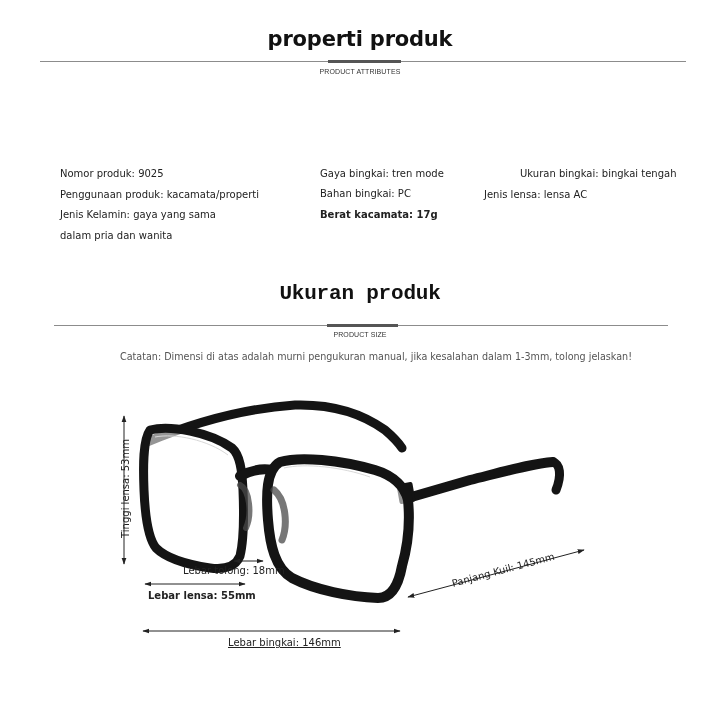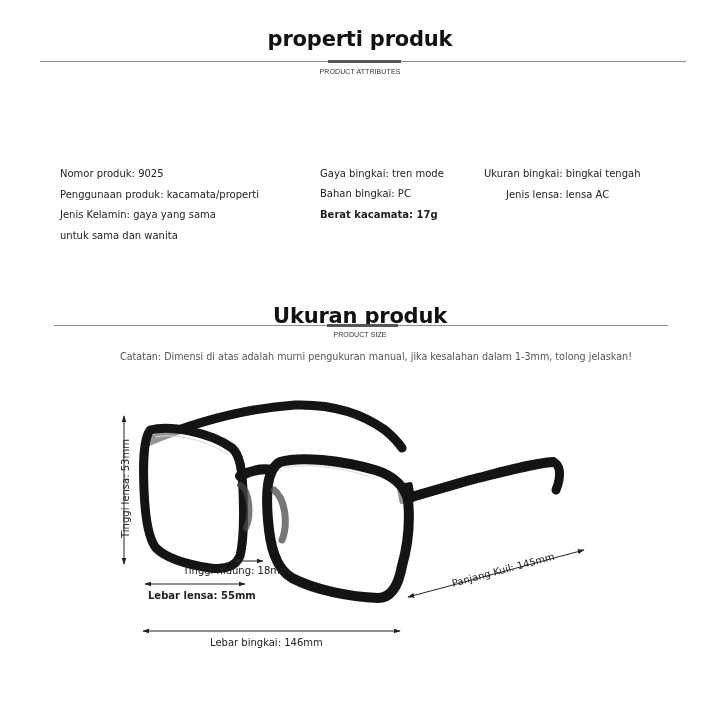--- a/index.html
+++ b/index.html
@@ -21,33 +21,33 @@
 
 <div class="section-title" style="top:27px;">properti produk</div>
 <div class="rule" style="left:40px; width:646px; top:61px;"></div>
 <div class="rule-accent" style="left:328px; width:73px; top:60px;"></div>
 <div class="section-sub" style="top:68px;">PRODUCT ATTRIBUTES</div>
 
 <div>
   <div class="attr" style="left:60px; top:168px;">Nomor produk: 9025</div>
   <div class="attr" style="left:60px; top:189px;">Penggunaan produk: kacamata/properti</div>
   <div class="attr" style="left:60px; top:209px;text-align:center;">Jenis Kelamin: gaya yang sama</div>
-  <div class="attr" style="left:60px; top:230px;">untuk sama dan wanita</div>
+  <div class="attr" style="left:60px; top:230px;">dalam pria dan wanita</div>
 </div>
 <div>
   <div class="attr" style="left:320px; top:168px;">Gaya bingkai: tren mode</div>
   <div class="attr" style="left:320px; top:188px;">Bahan bingkai: PC</div>
   <div class="attr" style="left:320px; top:209px;font-weight:bold;">Berat kacamata: 17g</div>
 </div>
 <div>
-  <div class="attr" style="left:484px; top:168px;">Ukuran bingkai: bingkai tengah</div>
-  <div class="attr" style="left:506px; top:189px;">Jenis lensa: lensa AC</div>
+  <div class="attr" style="left:520px; top:168px;">Ukuran bingkai: bingkai tengah</div>
+  <div class="attr" style="left:484px; top:189px;">Jenis lensa: lensa AC</div>
 </div>
 
-<div class="section-title" style="top:304px;">Ukuran produk</div>
+<div class="section-title" style="top:282px;font-family:Liberation Mono, monospace;">Ukuran produk</div>
 <div class="rule" style="left:54px; width:614px; top:325px;"></div>
 <div class="rule-accent" style="left:327px; width:71px; top:324px;"></div>
 <div class="section-sub" style="top:331px;">PRODUCT SIZE</div>
 <div class="note" style="top:351px;">Catatan: Dimensi di atas adalah murni pengukuran manual, jika kesalahan dalam 1-3mm, tolong jelaskan!</div>
 
 <svg width="720" height="720" viewBox="0 0 720 720">
   <defs>
     <marker id="ah" viewBox="0 0 10 10" refX="9" refY="5" markerWidth="7" markerHeight="7" orient="auto-start-reverse">
       <path d="M0,1.5 L10,5 L0,8.5 z" fill="#222"></path>
     </marker>
@@ -82,16 +82,16 @@
   <line x1="234" y1="561" x2="263" y2="561" stroke="#222" stroke-width="1" marker-start="url(#ah)" marker-end="url(#ah)"></line>
 
   <line x1="145" y1="584" x2="245" y2="584" stroke="#222" stroke-width="1" marker-start="url(#ah)" marker-end="url(#ah)"></line>
 
   <line x1="143" y1="631" x2="400" y2="631" stroke="#222" stroke-width="1" marker-start="url(#ah)" marker-end="url(#ah)"></line>
 
   <line x1="408" y1="597" x2="584" y2="550" stroke="#222" stroke-width="1" marker-start="url(#ah)" marker-end="url(#ah)"></line>
 </svg>
 
 <div class="dim-label" style="left:70px; top:483px; transform: rotate(-90deg); transform-origin: center; width:110px; text-align:center;">Tinggi lensa: 53mm</div>
-<div class="dim-label" style="left:183px; top:565px;">Tinggi hidung: 18mm</div>
+<div class="dim-label" style="left:183px; top:565px;">Lebar tolong: 18mm</div>
 <div class="dim-label" style="left:148px; top:590px;font-weight:bold;">Lebar lensa: 55mm</div>
-<div class="dim-label" style="left:210px; top:637px;">Lebar bingkai: 146mm</div>
+<div class="dim-label" style="left:228px; top:637px;text-decoration:underline;">Lebar bingkai: 146mm</div>
 <div class="dim-label" style="left:452px; top:578px; transform: rotate(-15deg); transform-origin: left center;">Panjang Kuil: 145mm</div>
 
 </body></html>

